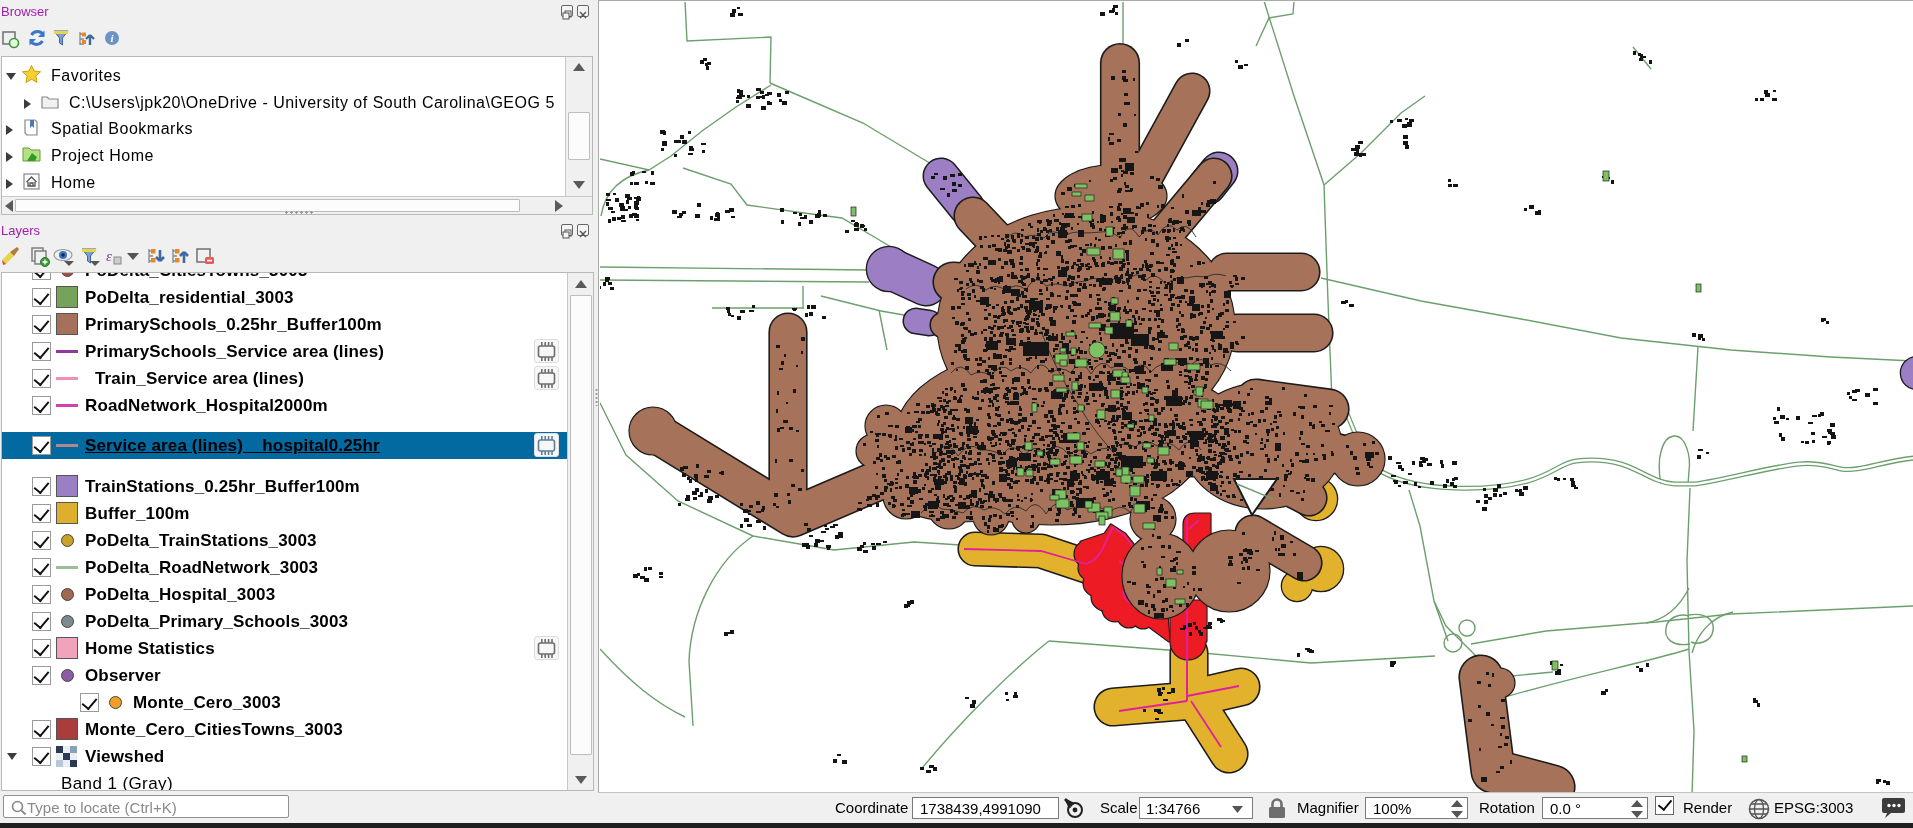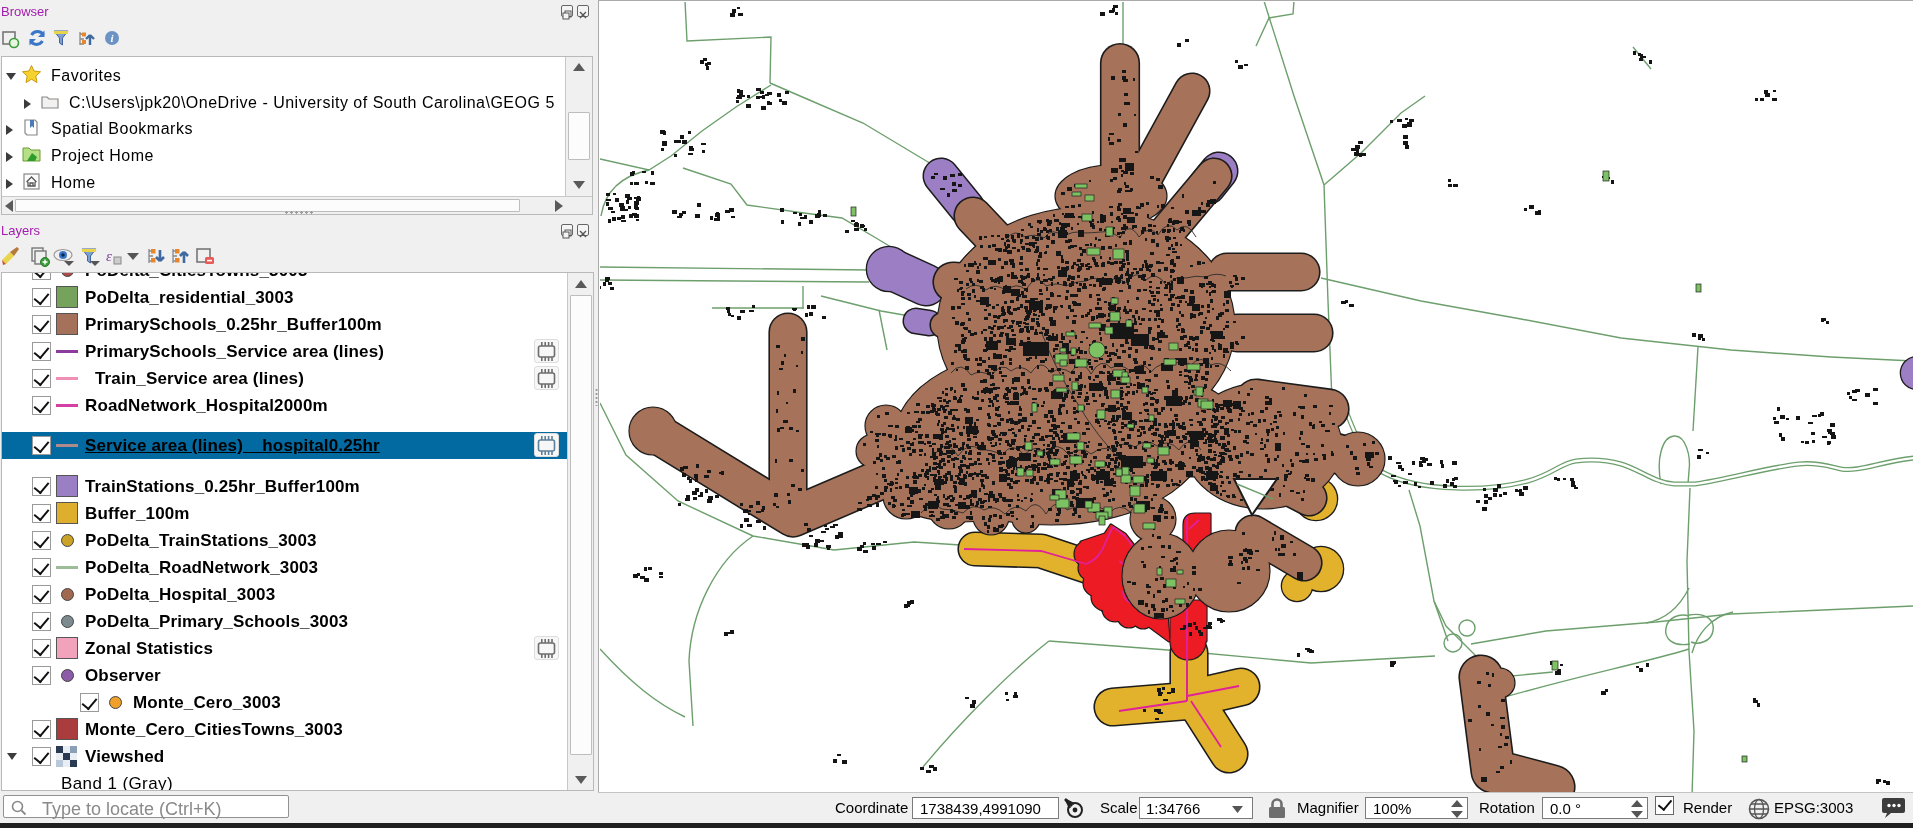--- a/index.html
+++ b/index.html
@@ -579,21 +579,21 @@
       <div class="rowtxt b" style="left:83px;">PoDelta_Hospital_3003</div>
     </div>
     <div class="row" style="top:335px;">
       <div class="chk" style="left:30px"></div>
       <div class="dot" style="left:59px;background:#7d8b91"></div>
       <div class="rowtxt b" style="left:83px;">PoDelta_Primary_Schools_3003</div>
     </div>
     <div class="row" style="top:362px;">
       <div class="chk" style="left:30px"></div>
       <div class="swatch" style="left:54px;background:#f0a3bb"></div>
-      <div class="rowtxt b" style="left:83px;">Zonal Statistics</div>
+      <div class="rowtxt b" style="left:83px;">Home Statistics</div>
       <div class="chip" style="left:532px;top:1px"><svg width="23" height="22">
           <rect x="6.0" y="2" width="1.6" height="4" fill="#6e6e6e"></rect>
           <rect x="9.4" y="2" width="1.6" height="4" fill="#6e6e6e"></rect>
           <rect x="12.8" y="2" width="1.6" height="4" fill="#6e6e6e"></rect>
           <rect x="16.2" y="2" width="1.6" height="4" fill="#6e6e6e"></rect>
           <rect x="6.0" y="17" width="1.6" height="4" fill="#6e6e6e"></rect>
           <rect x="9.4" y="17" width="1.6" height="4" fill="#6e6e6e"></rect>
           <rect x="12.8" y="17" width="1.6" height="4" fill="#6e6e6e"></rect>
           <rect x="16.2" y="17" width="1.6" height="4" fill="#6e6e6e"></rect>
           <rect x="3.5" y="6" width="16" height="11" rx="2" fill="none" stroke="#6e6e6e" stroke-width="1.6"></rect>
@@ -639,21 +639,21 @@
         <path d="M0 0 L12 0 L6 8 Z" fill="#5a5a5a"></path>
       </svg>
     </div>
   </div>
 <div class="abs" style="left:595px;top:388px;width:3px;height:18px;background:radial-gradient(circle,#999 1px,transparent 1.2px);background-size:3px 4px"></div>
 <div class="inp" style="left:3px;top:795px;width:286px;height:23px;border-radius:2px;border-color:#919191">
     <svg class="abs" style="left:7px;top:4px" width="16" height="16">
       <circle cx="6.5" cy="6.5" r="5" fill="none" stroke="#888" stroke-width="1.6"></circle>
       <path d="M10.5 10.5 L14.5 14.5" stroke="#888" stroke-width="1.8"></path>
     </svg>
-    <div class="abs" style="left:38px;top:3px;color:#8a8a8a;font-size:18px">Type to locate (Ctrl+K)</div>
+    <div class="abs" style="left:23px;top:3px;color:#8a8a8a;font-size:15px">Type to locate (Ctrl+K)</div>
   </div>
 <div class="abs" style="left:598px;top:792px;width:1315px;height:31px;background:#f0f0f0;border-top:1px solid #c4c4c4"></div>
 <div class="lbl" style="left:835px;top:799px">Coordinate</div>
 <div class="inp" style="left:912px;top:797px;width:147px;height:22px">
     <div class="abs" style="left:7px;top:2px">1738439,4991090</div>
   </div>
 <svg class="abs" style="left:1063px;top:797px" width="22" height="22">
     <circle cx="12" cy="13" r="7" fill="none" stroke="#222" stroke-width="2"></circle>
     <circle cx="12" cy="13" r="2.4" fill="#222"></circle>
     <path d="M3 3 L11 7 M3 3 L7 11" stroke="#222" stroke-width="2.2"></path>

